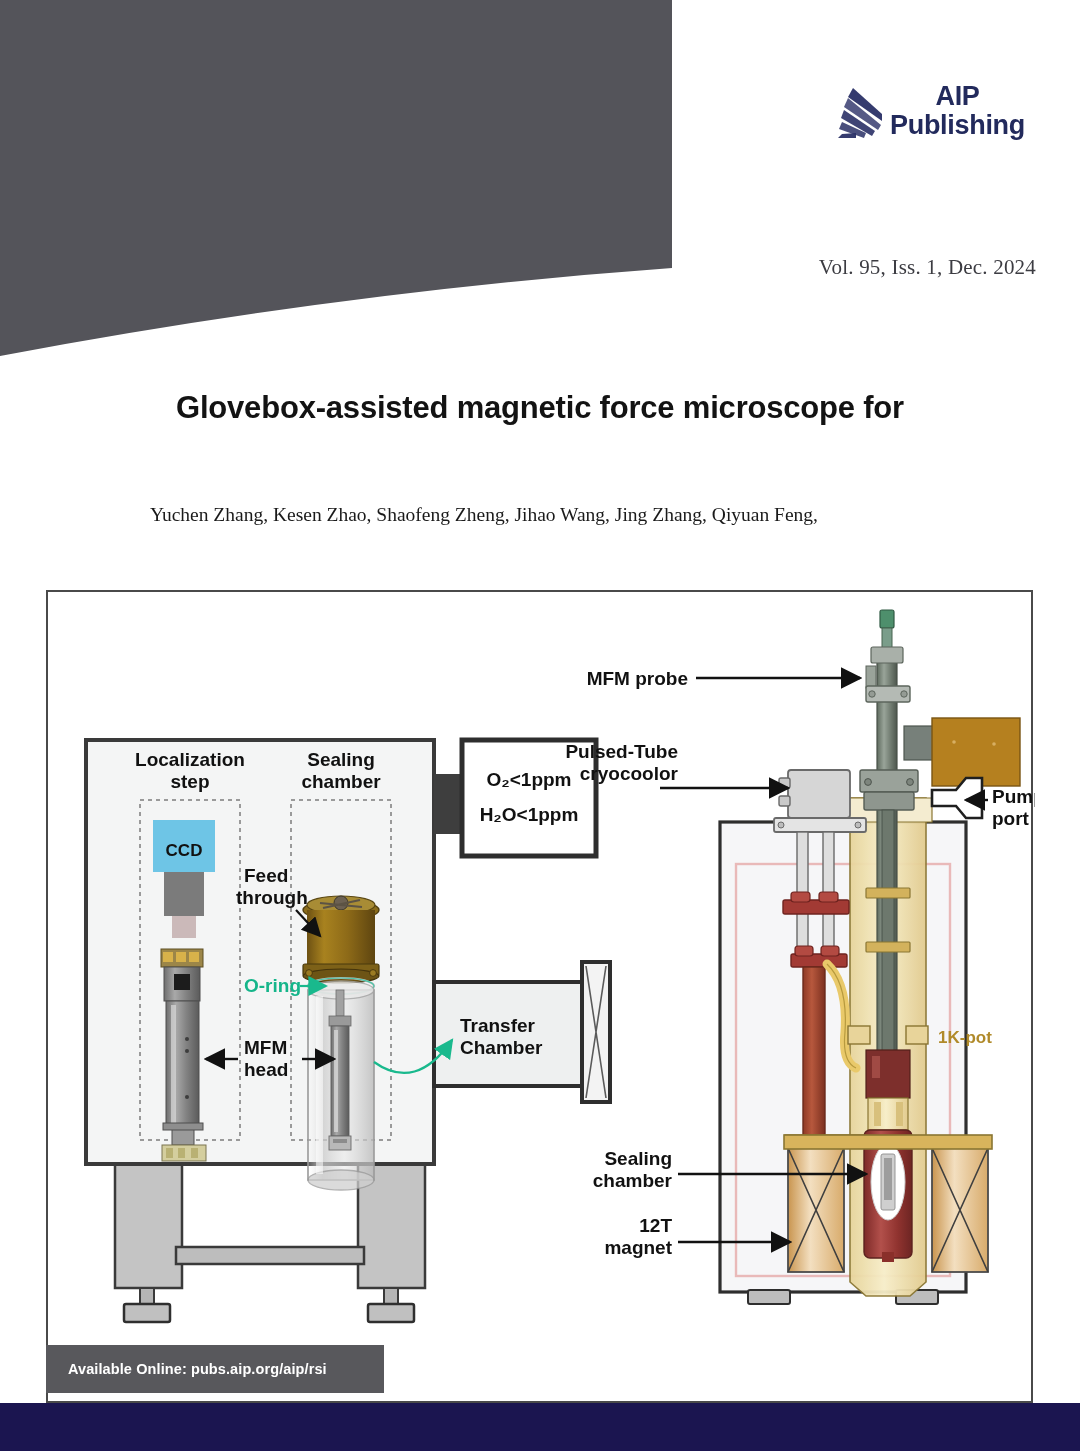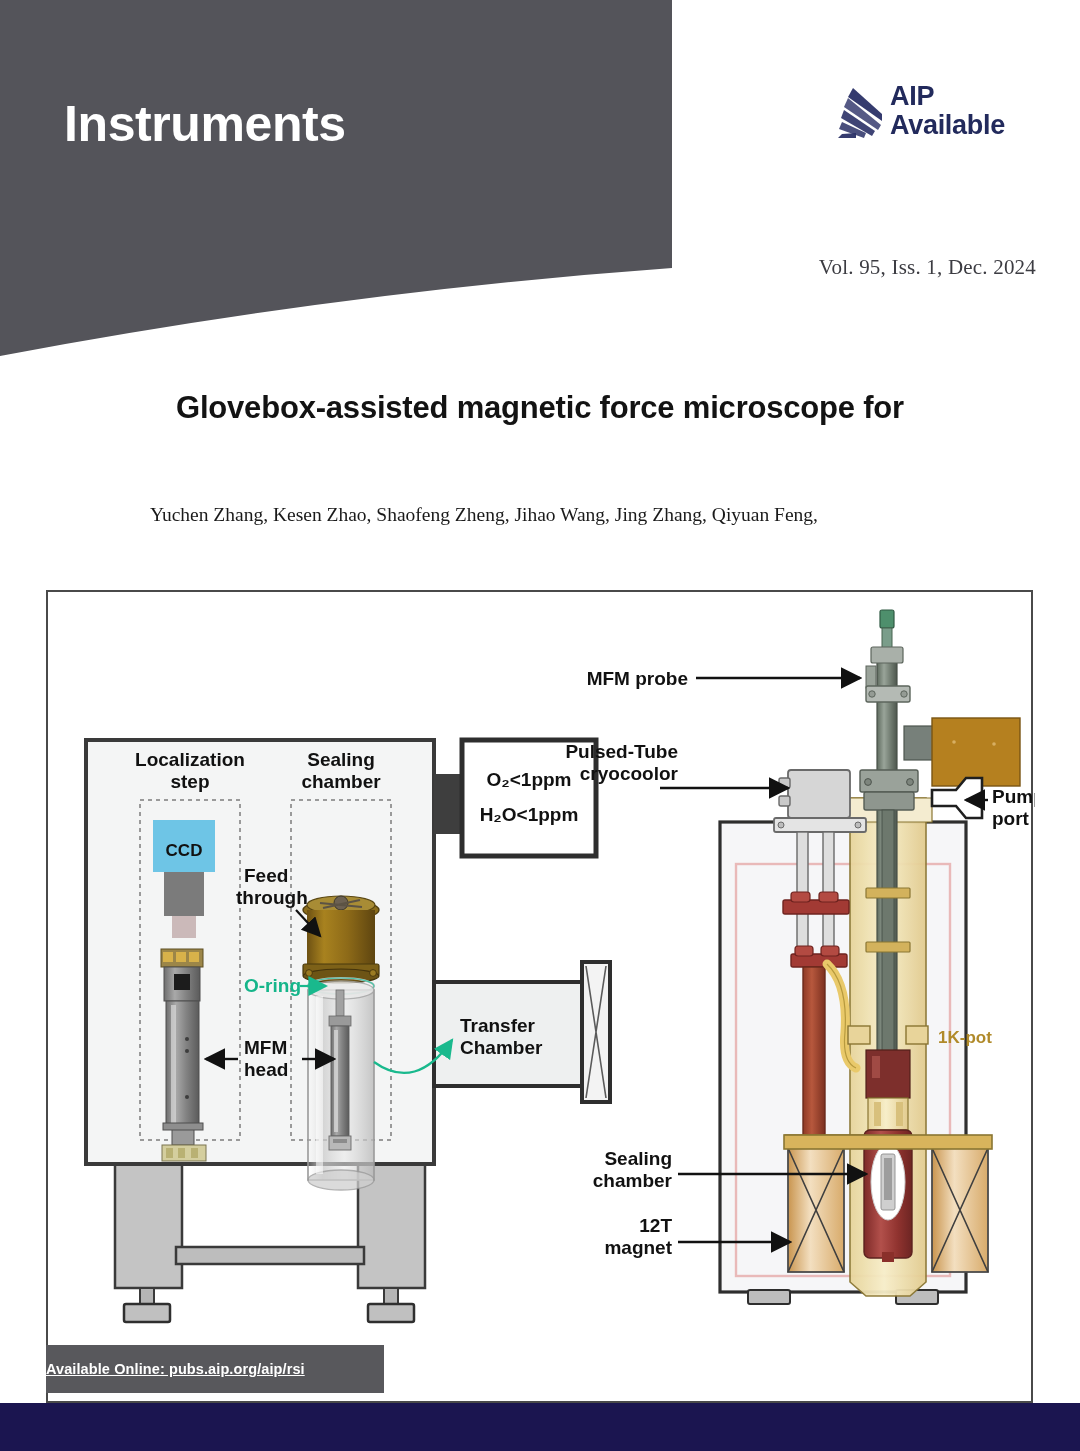--- a/index.html
+++ b/index.html
@@ -11,21 +11,21 @@
   #header-shape{position:absolute;left:0;top:0;width:1080px;height:370px;}
   #journal-title{position:absolute;left:64px;top:96px;width:600px;
       color:#ffffff;font-size:50px;font-weight:bold;line-height:1.14;
       letter-spacing:-0.4px;font-family:"Liberation Sans",sans-serif;}
   #journal-title .line{display:block;}
 
   #aip-logo{position:absolute;left:836px;top:82px;width:212px;height:68px;}
   #aip-mark{position:absolute;left:0;top:6px;width:46px;height:50px;}
   #aip-wordmark{position:absolute;left:54px;top:0px;color:#222a5c;
       font-size:27px;font-weight:bold;line-height:1.08;letter-spacing:-0.3px;}
-  #aip-wordmark .l1{display:block;}
+  #aip-wordmark .l1{display:block;text-align:center;}
   #aip-wordmark .l2{display:block;}
 
   #vol-line{position:absolute;right:44px;top:255px;color:#3c3c42;
       font-family:"Liberation Serif",serif;font-size:21px;letter-spacing:0.2px;}
 
   
   #paper-title{position:absolute;left:40px;top:388px;width:1000px;text-align:center;
       color:#131313;font-size:31px;font-weight:bold;line-height:1.30;letter-spacing:-0.2px;}
   #paper-title .tl{display:block;}
   #authors{position:absolute;left:150px;top:500px;width:900px;text-align:left;
@@ -33,54 +33,53 @@
   #authors .al{display:block;}
 
   
   #figure-frame{position:absolute;left:46px;top:590px;width:987px;height:813px;
       border:2.5px solid #4a4a4a;background:#ffffff;box-sizing:border-box;}
   #figure-svg{position:absolute;left:0;top:0;width:987px;height:813px;display:block;}
 
   
   #online-bar{position:absolute;left:46px;top:1345px;width:338px;height:48px;
       background:#58585c;display:flex;align-items:center;}
-  #online-text{color:#ffffff;font-size:14.5px;font-weight:bold;letter-spacing:0.1px;text-decoration:underline;}
+  #online-text{color:#ffffff;font-size:14.5px;font-weight:bold;padding-left:22px;letter-spacing:0.1px;}
 
   
   #bottom-bar{position:absolute;left:0;top:1403px;width:1080px;height:48px;background:#1b1550;}
 
   
   .fx{font-family:"Liberation Sans",sans-serif;font-weight:bold;fill:#111111;}
 </style>
 </head>
 <body>
 
 <div id="header-band">
   <svg id="header-shape" viewBox="0 0 1080 370" preserveAspectRatio="none">
     <path d="M0,0 L672,0 L672,268 Q340,292 0,356 Z" fill="#54545a"></path>
   </svg>
 </div>
 
 <div id="journal-title">
-  <span class="line">Instruments</span>
 </div>
 
 <div id="aip-logo">
   <svg id="aip-mark" viewBox="0 0 46 50">
     <g fill="#2a3066">
       <path d="M6,46 L2,50 L20,50 L20,45 Z" opacity="0.95"></path>
       <path d="M6,34 L3,41 L28,50 L30,45 Z" opacity="0.85"></path>
       <path d="M8,22 L5,30 L36,48 L39,43 Z" opacity="0.9"></path>
       <path d="M12,10 L8,19 L42,42 L45,37 Z" opacity="0.8"></path>
       <path d="M17,0 L12,9 L46,33 L46,26 Z" opacity="0.95"></path>
     </g>
   </svg>
   <div id="aip-wordmark">
     <span class="l1">AIP</span>
-    <span class="l2">Available</span>
+    <span class="l2">Publishing</span>
   </div>
 </div>
 
 <div id="vol-line">Vol. 95, Iss. 1, Dec. 2024</div>
 
 <div id="paper-title">
   <span class="tl">Glovebox-assisted magnetic force microscope for</span>
 </div>
 <div id="authors">
   <span class="al">Yuchen Zhang, Kesen Zhao, Shaofeng Zheng, Jihao Wang, Jing Zhang, Qiyuan Feng,</span>

